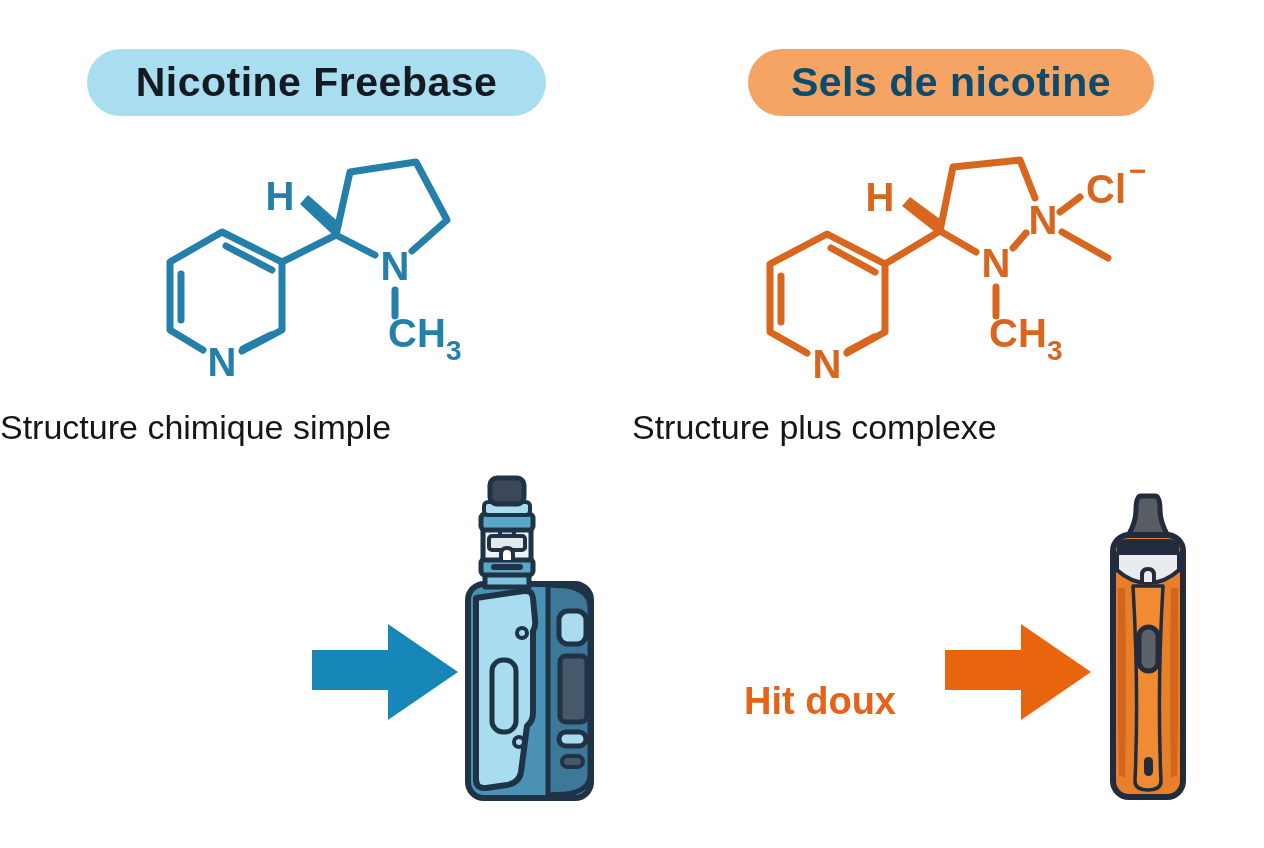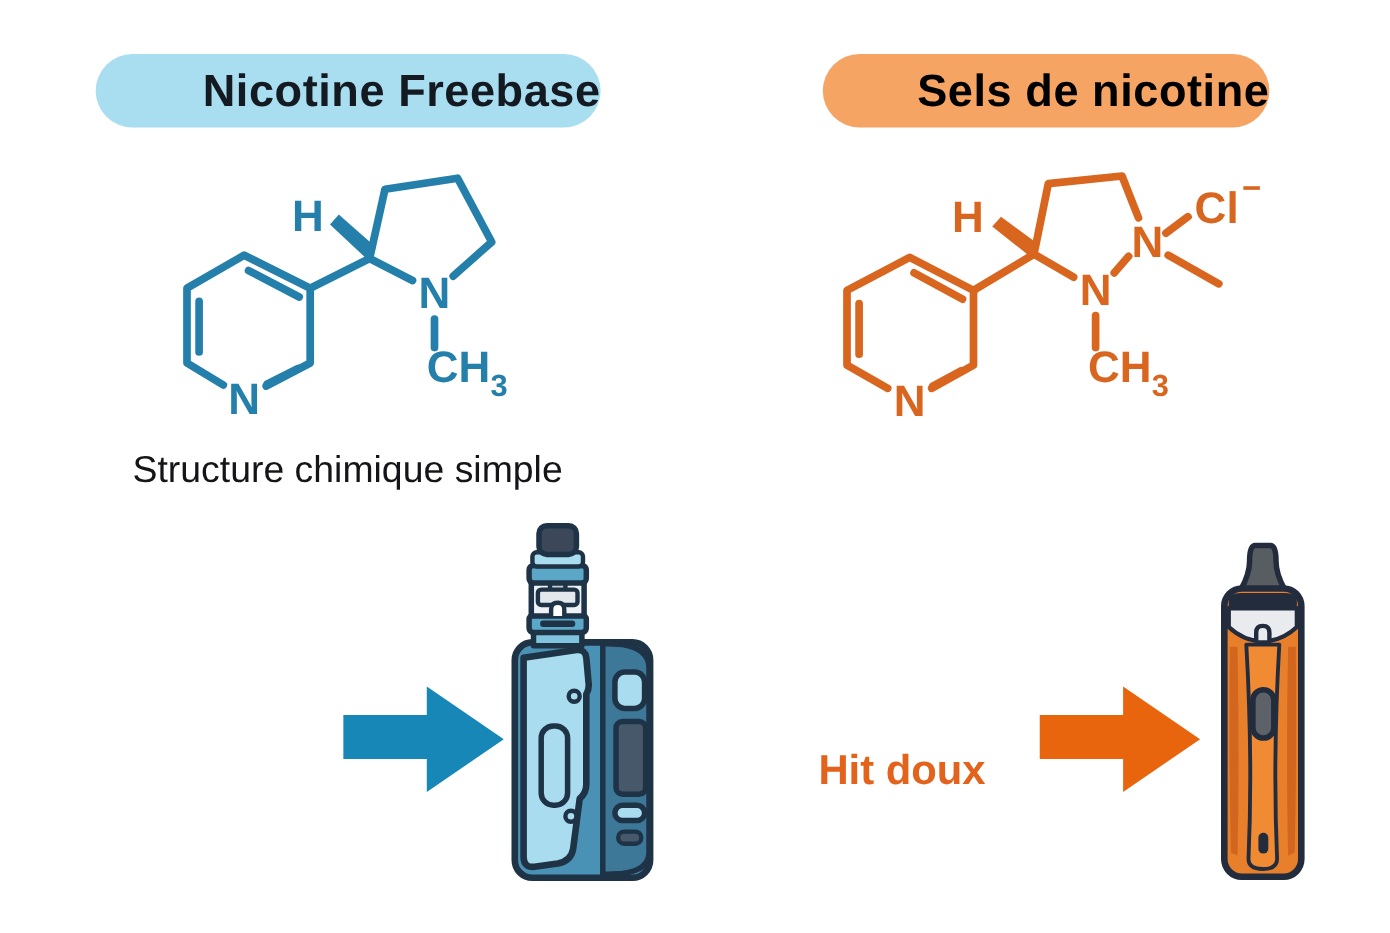--- a/index.html
+++ b/index.html
@@ -2,31 +2,31 @@
 <html><head>
 <meta charset="utf-8">
 <style>
   html,body{margin:0;padding:0;background:#ffffff;}
   .canvas{
     position:relative;width:1264px;height:848px;background:#ffffff;overflow:hidden;
     font-family:"Liberation Sans", sans-serif;
   }
   .pill{
     position:absolute;top:49px;height:67px;border-radius:34px;
-    display:flex;align-items:center;justify-content:flex-end;
+    display:flex;align-items:center;justify-content:center;
     font-weight:700;font-size:41px;letter-spacing:.5px;
   }
   .pill-left{left:87px;width:459px;background:#A9DEF0;color:#141A21;}
-  .pill-right{left:748px;width:406px;background:#F6A464;color:#000000;}
+  .pill-right{left:748px;width:406px;background:#F6A464;color:#0c4a6e;}
   .mol{position:absolute;top:140px;}
   .mol-left{left:150px;}
   .mol-right{left:750px;}
   .mol text{font-family:"Liberation Sans", sans-serif;font-weight:700;}
   .caption{
-    position:absolute;top:408px;width:632px;text-align:center;
+    position:absolute;top:408px;width:632px;
     font-size:34px;color:#151519;font-weight:400;
   }
   .caption-left{left:0;}
   .caption-right{left:632px;}
   .hit{
     position:absolute;font-weight:700;font-size:38px;line-height:47px;text-align:center;
   }
   .hit-left{left:40px;top:628px;width:280px;color:#1B7AA9;}
   .hit-right{left:690px;top:650px;width:260px;color:#E4631C;margin-top:28px;}
   .arrow{position:absolute;top:622px;}
@@ -90,20 +90,21 @@
       <text x="246" y="137" font-size="40" text-anchor="middle">N</text>
       <text x="293" y="94" font-size="40" text-anchor="middle">N</text>
       <text x="239" y="207" font-size="40">CH</text>
       <text x="297" y="220" font-size="28">3</text>
       <text x="336" y="63" font-size="40">Cl</text>
       <text x="379" y="41" font-size="30">−</text>
     </g>
   </svg>
 
   <div class="caption caption-left">Structure chimique simple</div>
+  <div class="caption caption-right">Structure plus complexe</div>
 
   <div class="hit hit-right">Hit doux</div>
 
   <svg class="arrow arrow-left" width="146" height="100" viewBox="0 0 146 100">
     <polygon points="0,28 76,28 76,2 146,50 76,98 76,68 0,68" fill="#1787B8"></polygon>
   </svg>
   <svg class="arrow arrow-right" width="146" height="100" viewBox="0 0 146 100">
     <polygon points="0,28 76,28 76,2 146,50 76,98 76,68 0,68" fill="#E8650E"></polygon>
   </svg>
 

